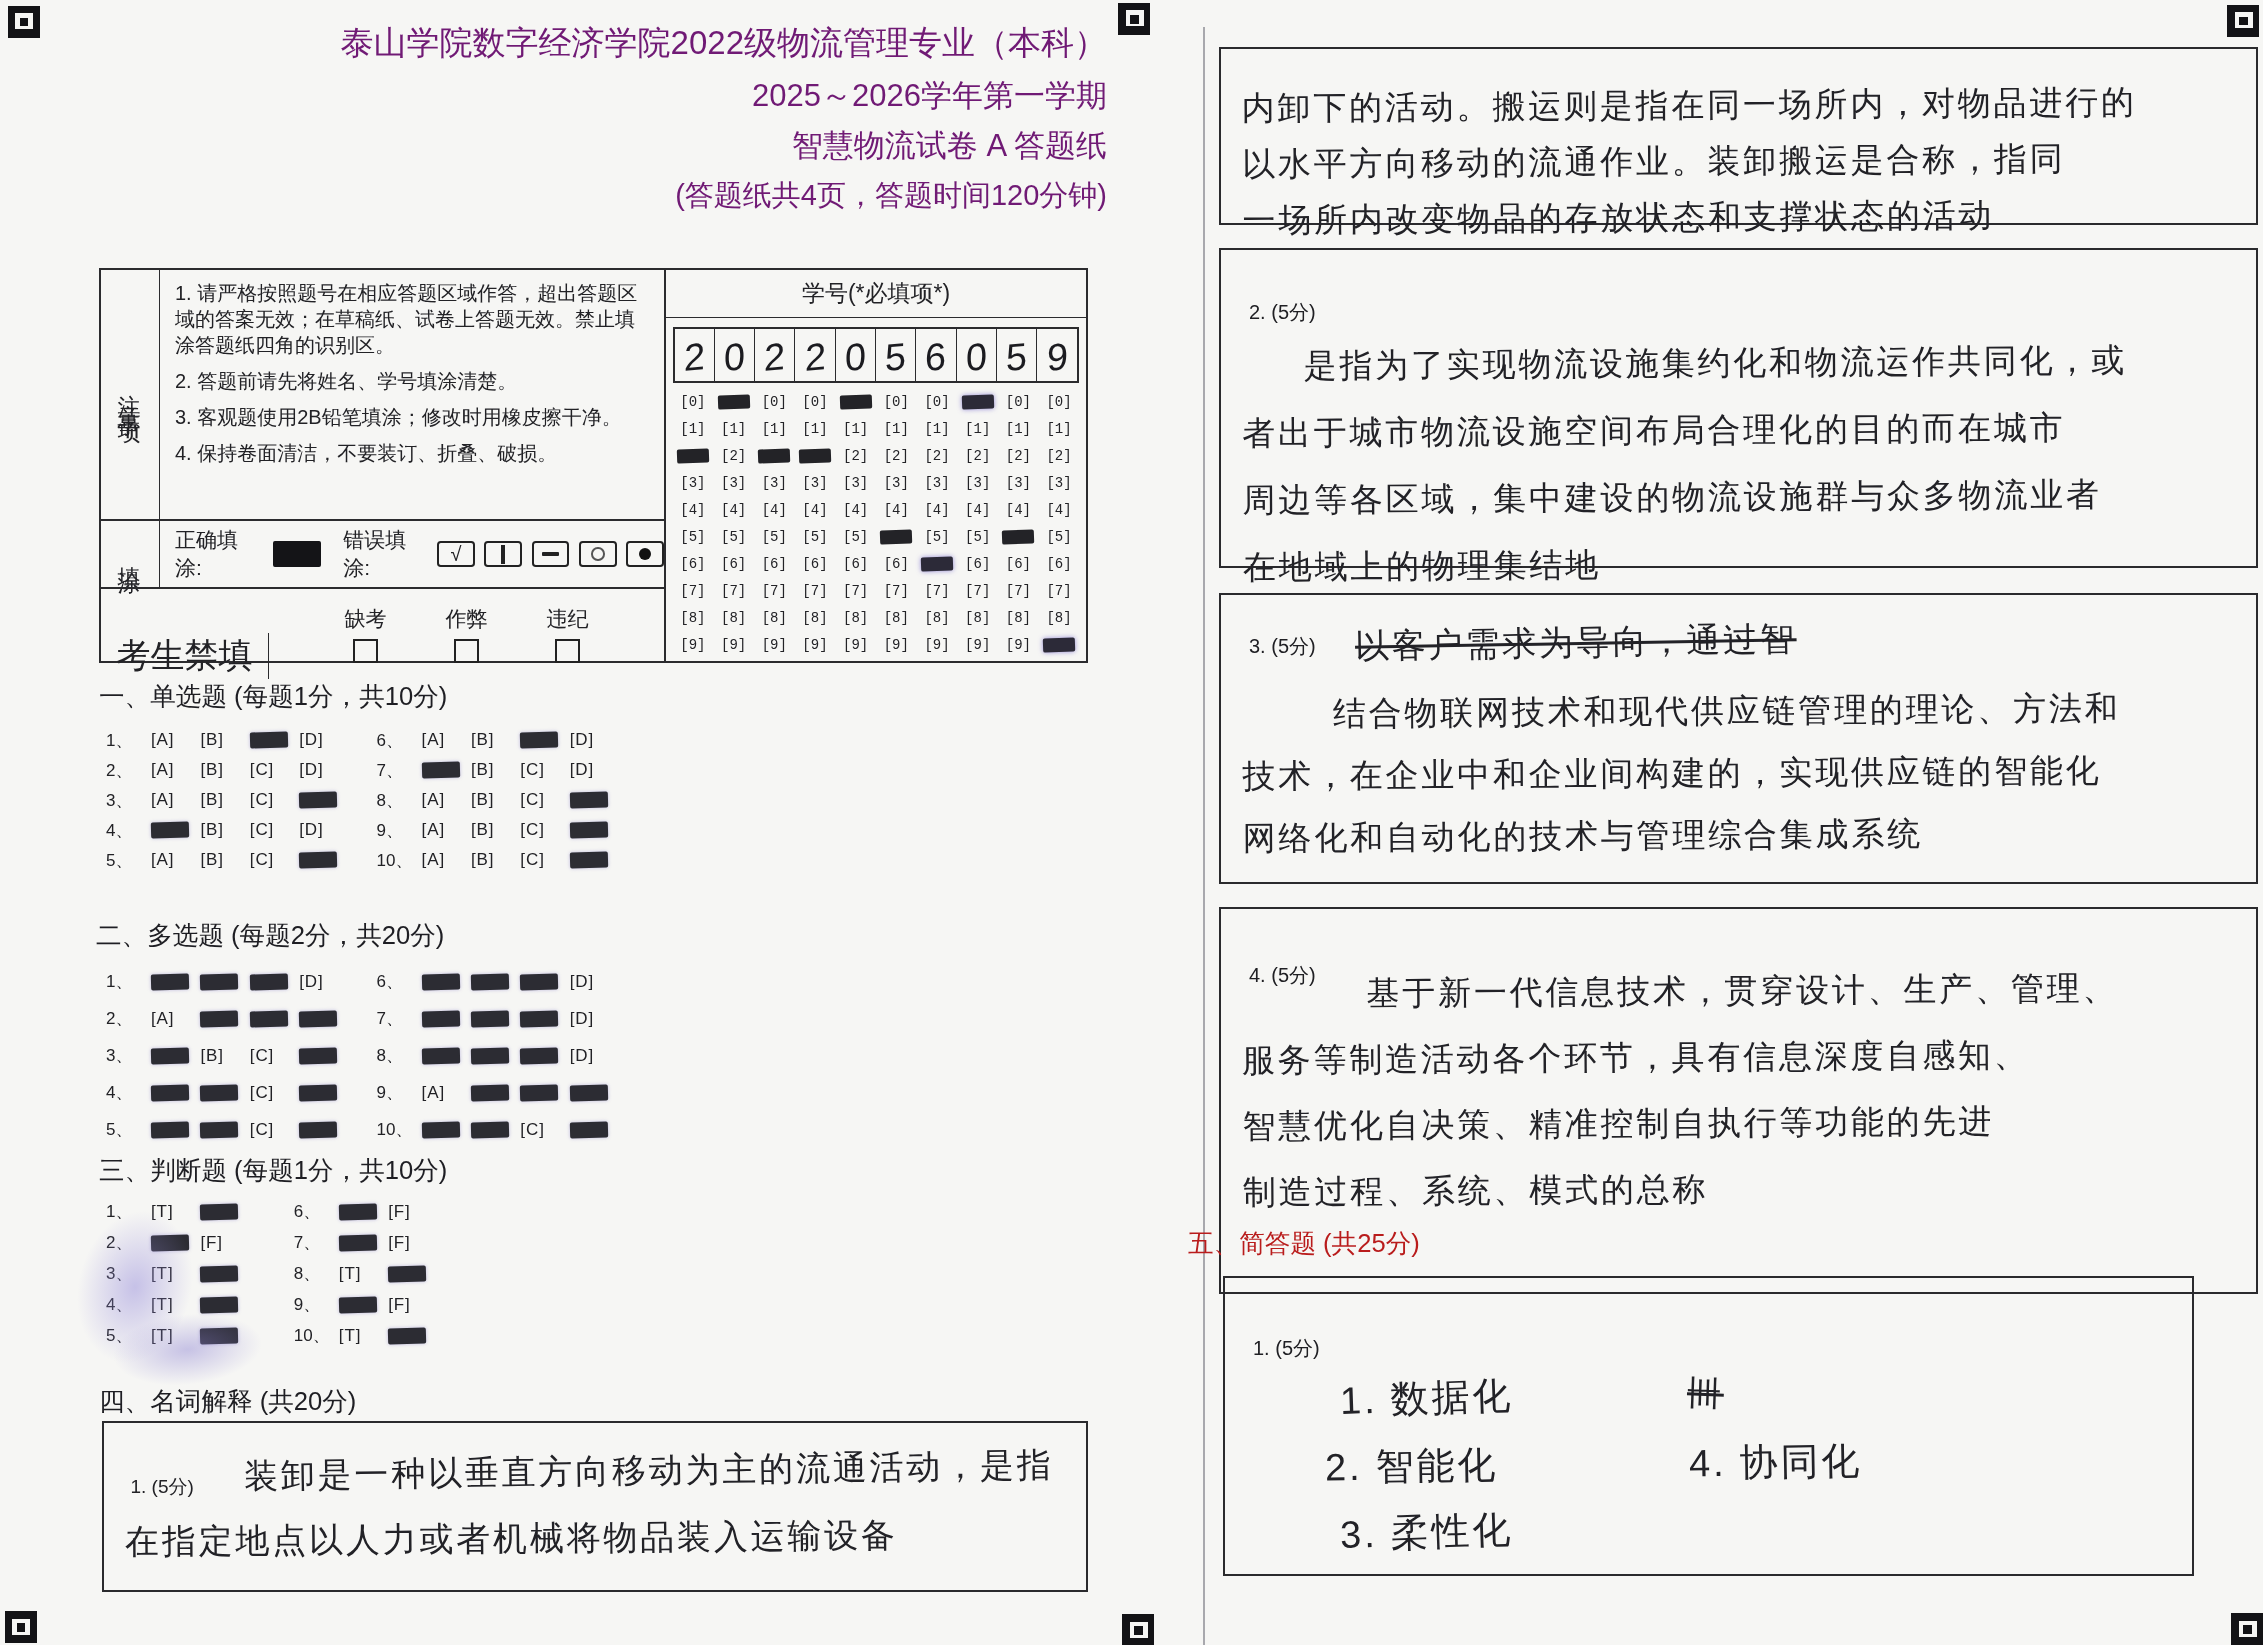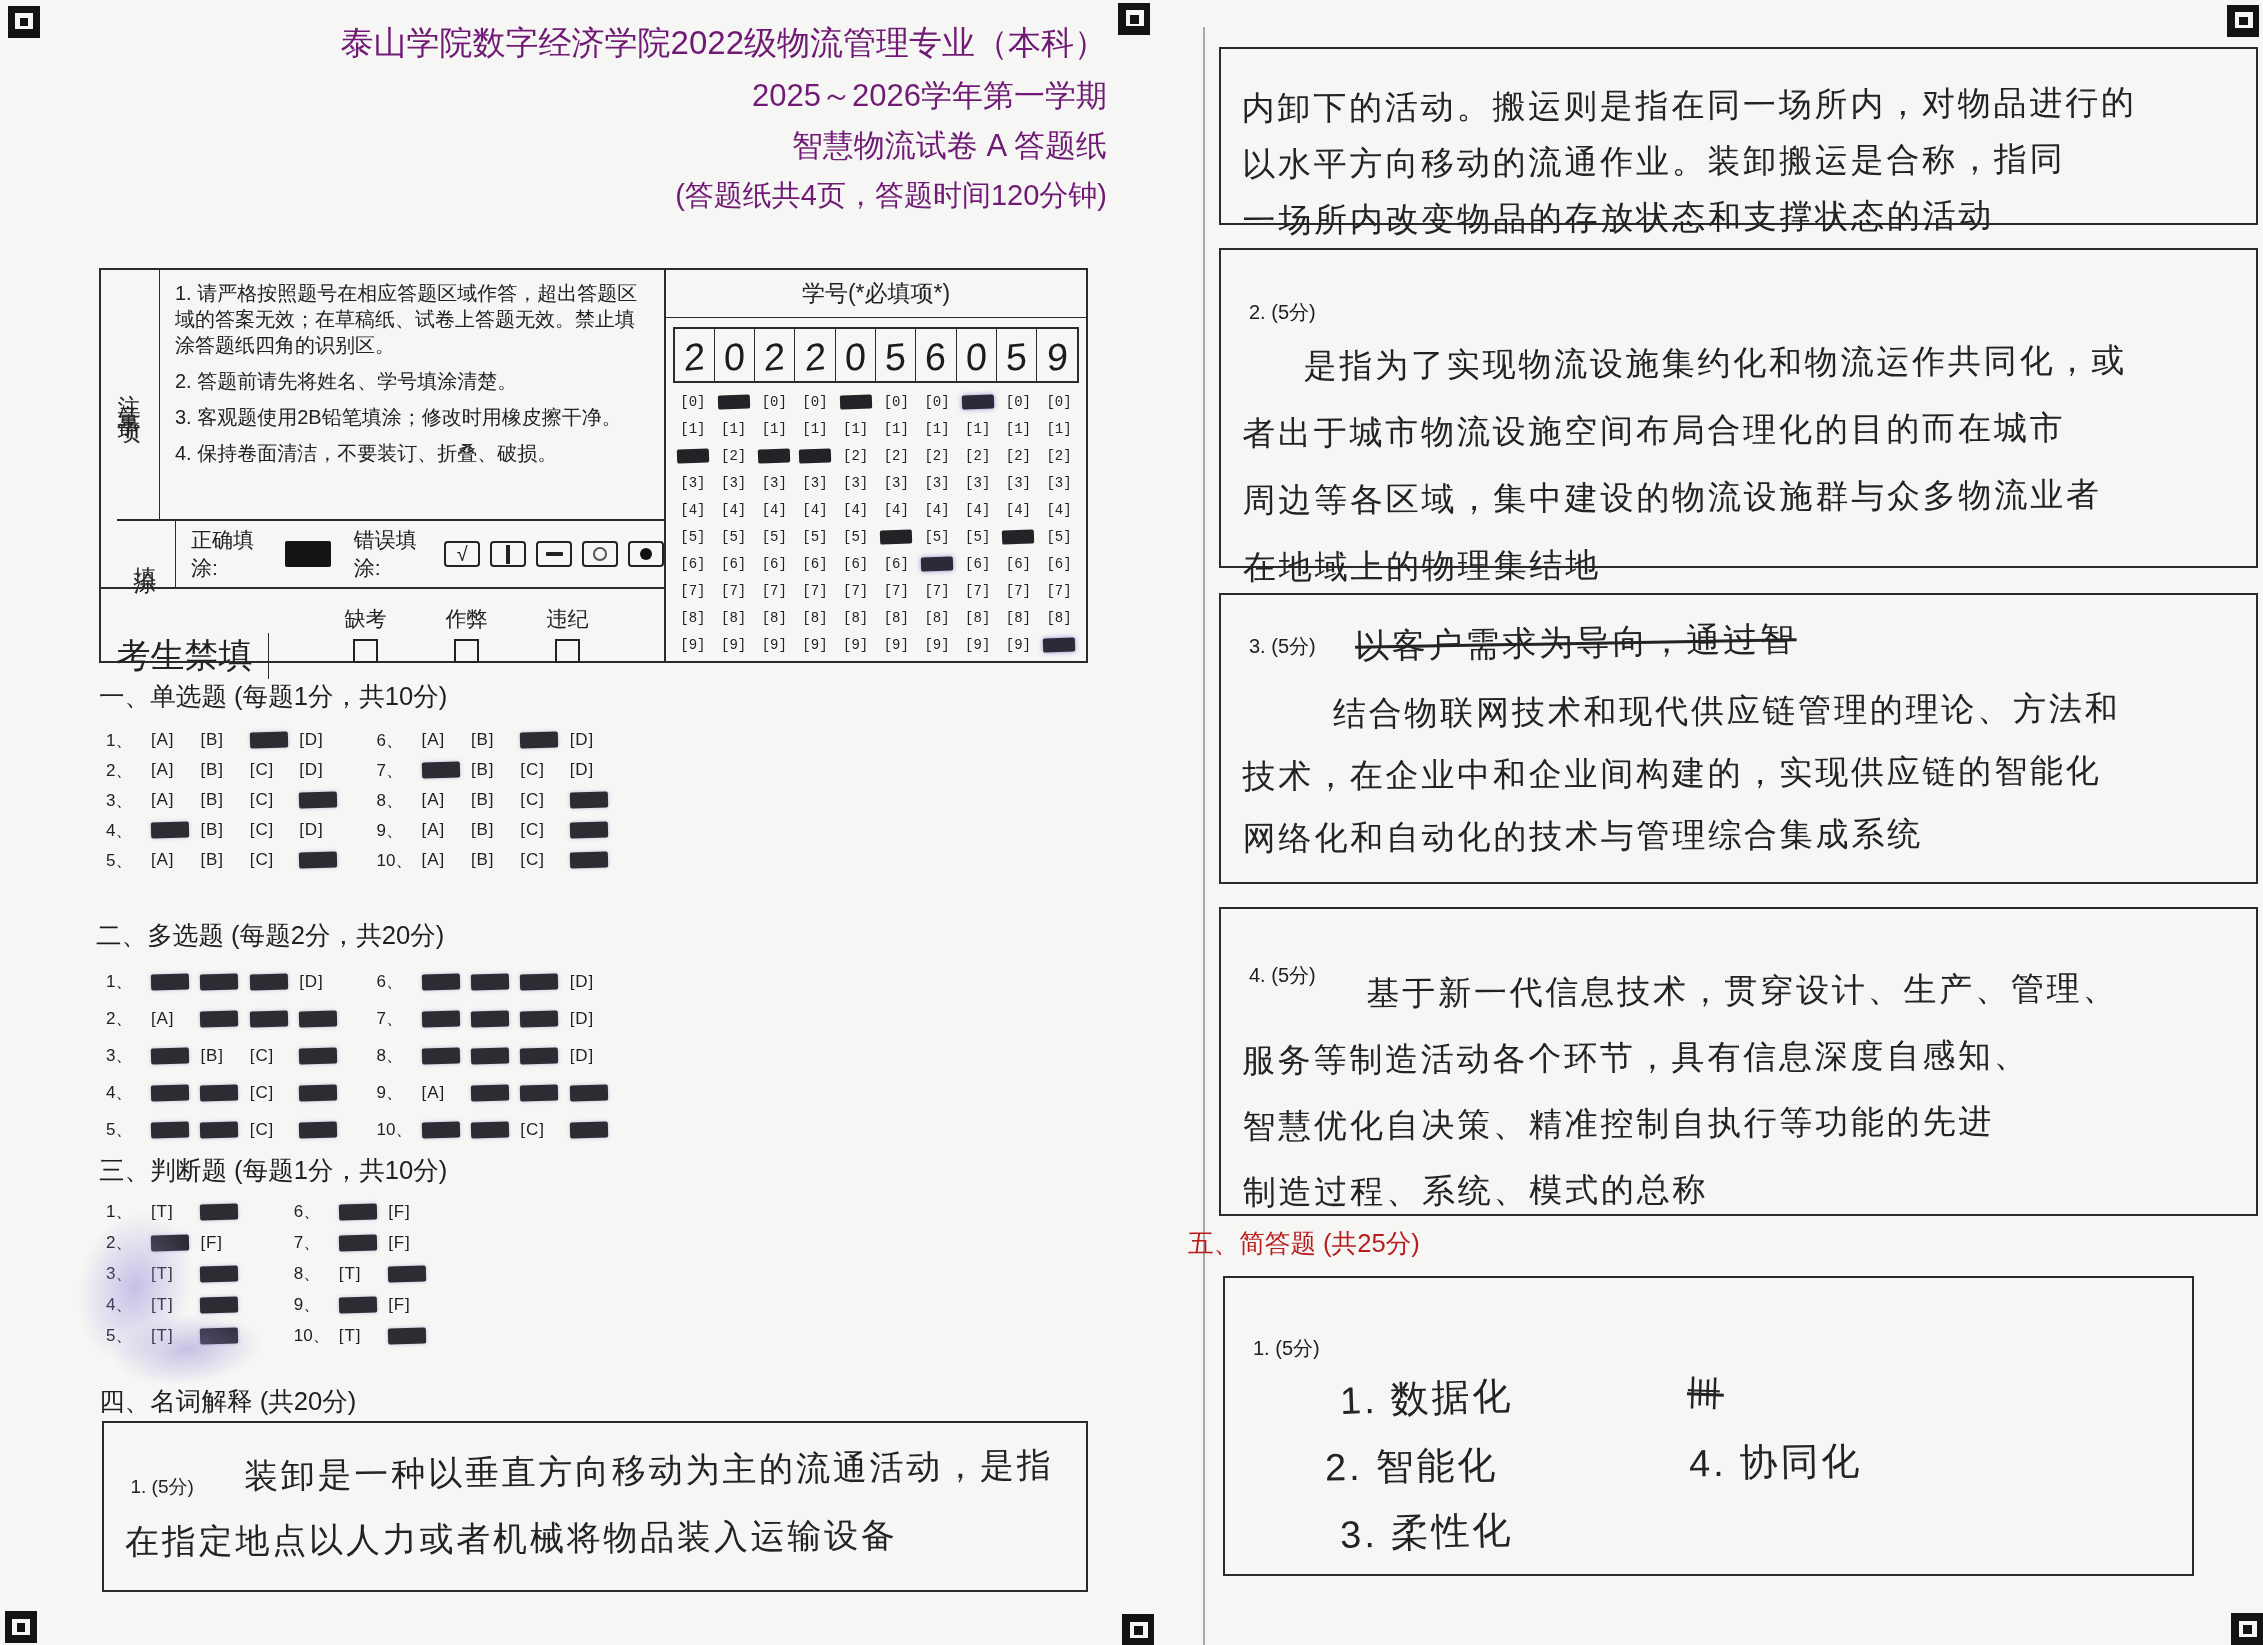--- a/index.html
+++ b/index.html
@@ -12,21 +12,21 @@
   
   .page-divider{position:absolute;left:1203px;top:26.5px;width:1.9px;height:1619px;background:#a8a8ad;}
   
   .title-block{position:absolute;left:0;top:21px;width:1107px;text-align:right;color:#701a75;}
   .title-block p{margin:0 0 8.5px 0;}
   .t1{font-size:33px;}.t2{font-size:31px;padding-left:34px;}.t3{font-size:31px;}.t4{font-size:29px;}
   
   .notice-box{position:absolute;left:99px;top:268px;width:989px;height:395px;border:2.8px solid #2b2b2e;box-sizing:border-box;display:flex;}
   .notice-left{width:563px;display:flex;flex-direction:column;box-sizing:border-box;}
   .row-a{flex:0 0 249px;display:flex;box-sizing:border-box;}
-  .row-b{flex:0 0 68px;border-top:2.4px solid #2b2b2e;display:flex;box-sizing:border-box;margin-left:16px;}
+  .row-b{flex:0 0 68px;border-top:2.4px solid #2b2b2e;display:flex;box-sizing:border-box;}
   .row-c{flex:1;border-top:2.4px solid #2b2b2e;display:flex;box-sizing:border-box;}
   .vlabel{writing-mode:vertical-rl;text-orientation:upright;display:flex;align-items:center;justify-content:center;
           border-right:1.9px solid #2b2b2e;font-size:23px;letter-spacing:9.5px;box-sizing:border-box;}
   .lab-a{flex:0 0 59px;}
   .lab-b{flex:0 0 59px;letter-spacing:5.7px;}
   .notice-items{padding:11.4px 13.2px 0 15px;font-size:20px;line-height:25.6px;}
   .notice-items p{margin:0 0 10.4px 0;}
   .fill-content{display:flex;align-items:center;padding-left:15px;font-size:21px;gap:9.5px;}
   .swatch{width:51px;height:25.6px;background:#141417;border-radius:1.9px;margin:0 13.2px 0 3.8px;}
   .mkbox{width:40px;height:25.6px;border:2.4px solid #222;border-radius:3.8px;display:flex;align-items:center;justify-content:center;box-sizing:border-box;}
@@ -80,21 +80,21 @@
   .box1 .hw-lines{padding:28px 0 0 21px;font-size:33px;line-height:56px;}
   .box2{top:248px;height:320px;}
   .box2 .rlabel{left:28px;top:49px;}
   .box2 .hw-lines{padding:79px 0 0 21px;font-size:33px;line-height:67px;}
   .box2 .hw-lines p:first-child{text-indent:62px;}
   .box3{top:593px;height:291px;}
   .box3 .rlabel{left:28px;top:38px;}
   .struck{position:absolute;left:134px;top:24.6px;font-size:34px;text-decoration:line-through;text-decoration-thickness:3.3px;transform:rotate(-1deg);white-space:nowrap;}
   .box3 .hw-lines{padding:85px 0 0 21px;font-size:33px;line-height:62px;}
   .box3 .hw-lines p:first-child{text-indent:91px;}
-  .box4{top:907px;height:309px;}
+  .box4{top:907px;height:387px;}
   .box4 .rlabel{left:28px;top:53px;}
   .box4 .hw-lines{padding:49px 0 0 21px;font-size:33px;line-height:66px;}
   .box4 .hw-lines p:first-child{text-indent:125px;}
   .box5{left:1223px;top:1276px;width:971px;height:300px;}
   .box5 .rlabel{left:28px;top:57px;}
   .s1-item{position:absolute;font-size:38px;white-space:nowrap;}
   .s1-i1{left:115px;top:95px;transform:rotate(-2deg);}
   .s1-i2{left:100px;top:163px;transform:rotate(-1deg);}
   .s1-i3{left:115px;top:229px;transform:rotate(-2deg);}
   .s1-i4{left:464px;top:159px;transform:rotate(-1deg);}

